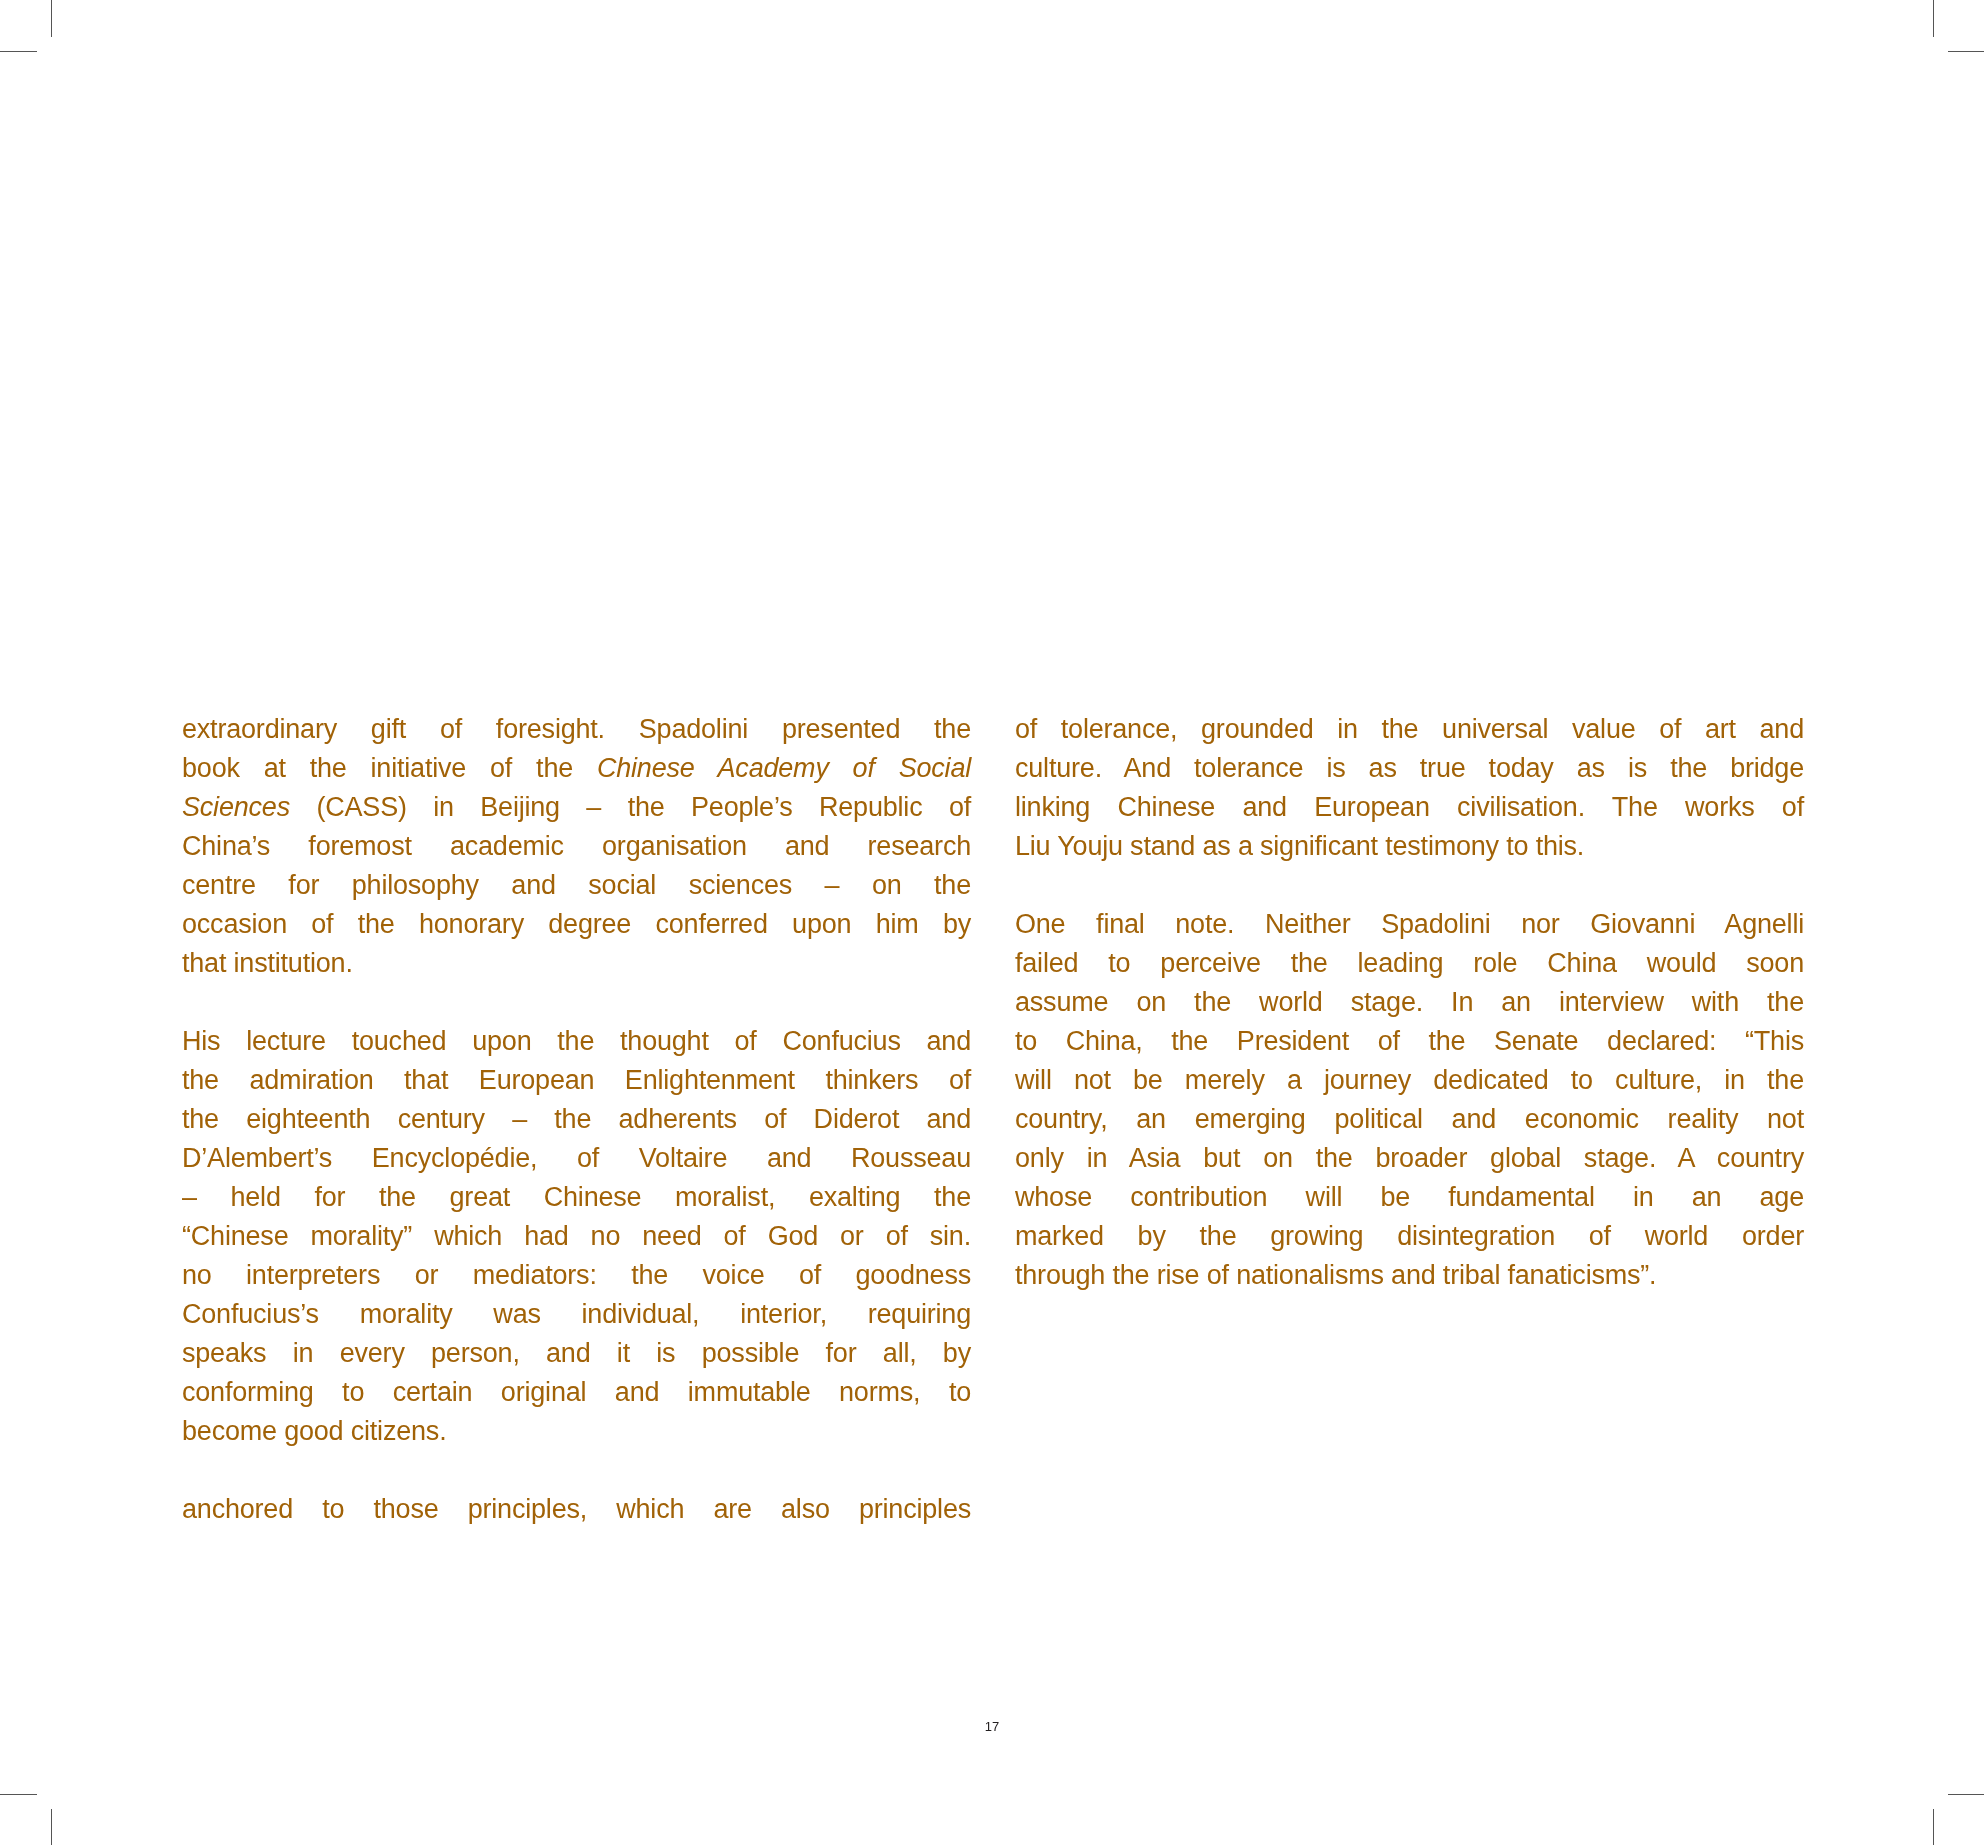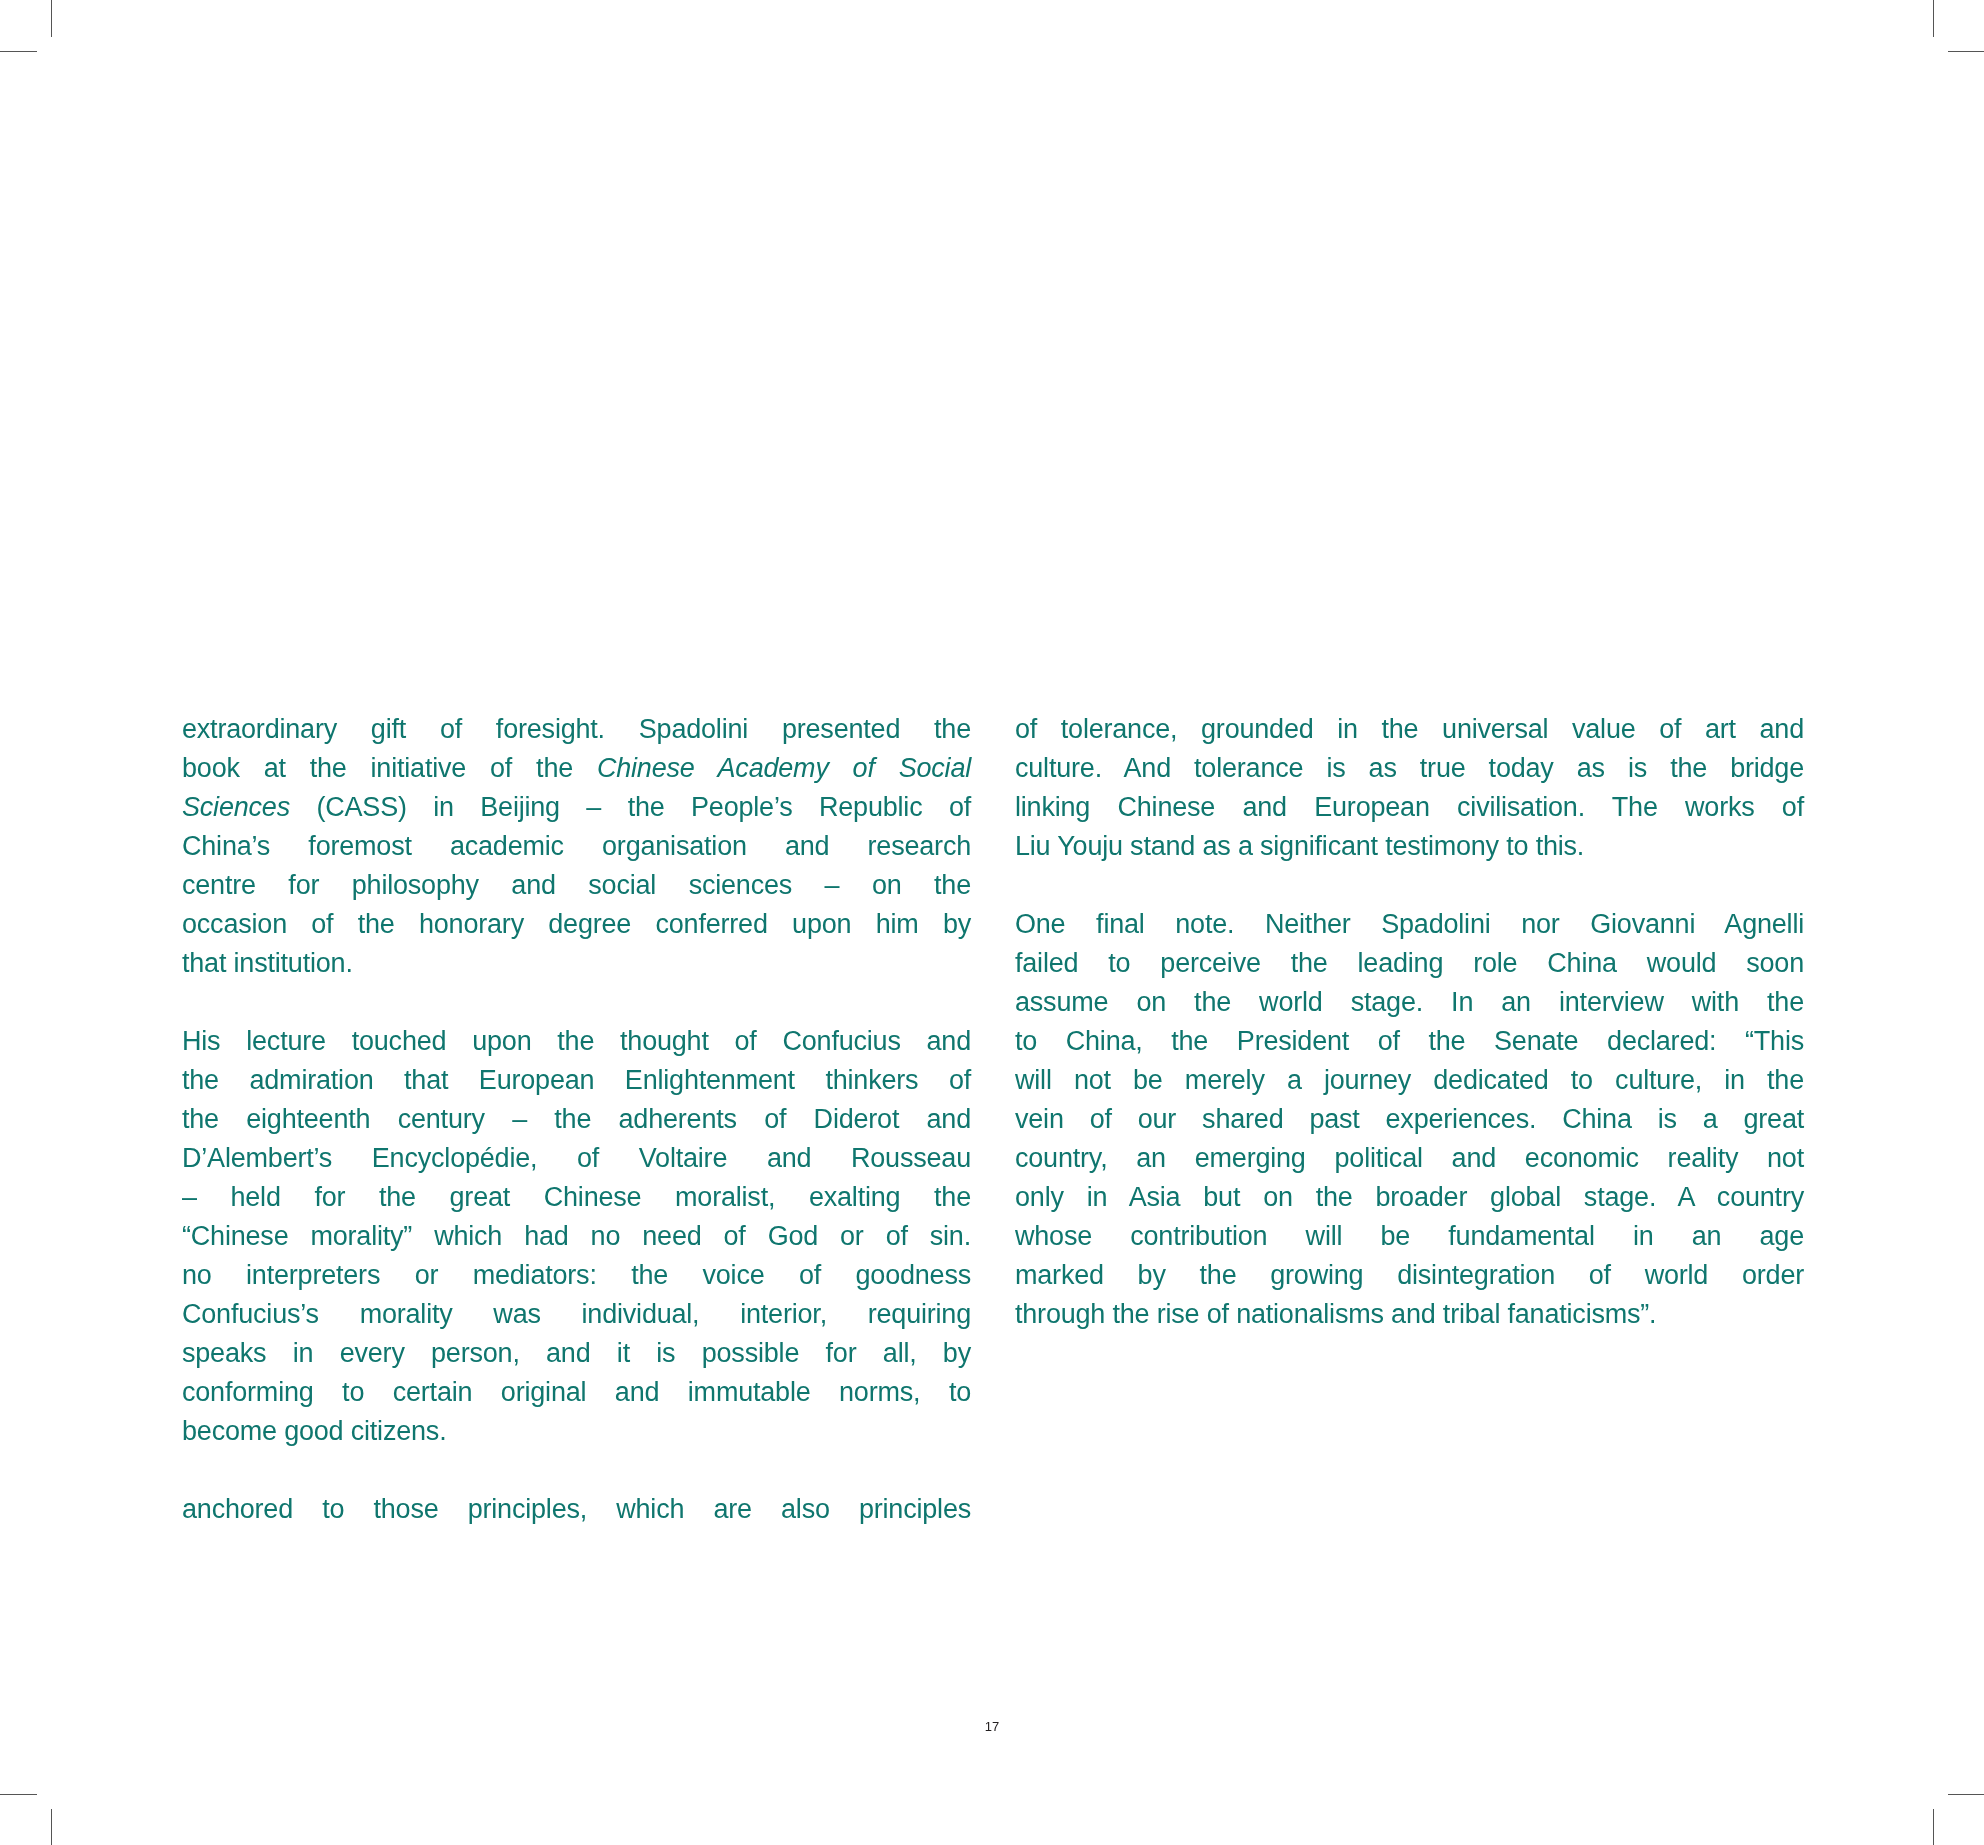--- a/index.html
+++ b/index.html
@@ -10,21 +10,21 @@
   .crop.v { width: 1.4px; height: 37px; }
   .crop.h { width: 37px; height: 1.4px; }
 
   .column {
     position: absolute;
     top: 710px;
     width: 789px;
     font-family: "Liberation Sans", "DejaVu Sans", sans-serif;
     font-size: 27px;
     line-height: 39px;
-    color: #0f766e;
+    color: #a16207;
   }
   .col-left { left: 182px; }
   .col-right { left: 1015px; }
 
   .line {
     display: block;
     height: 39px;
     white-space: nowrap;
     text-align: justify;
     text-align-last: justify;
@@ -100,21 +100,20 @@
         <span class="line"><span>linking Chinese and European civilisation. The works of</span></span>
         <span class="line last"><span>Liu Youju stand as a significant testimony to this.</span></span>
       </div>
       <div class="blank"></div>
       <div class="paragraph">
         <span class="line"><span>One final note. Neither Spadolini nor Giovanni Agnelli</span></span>
         <span class="line"><span>failed to perceive the leading role China would soon</span></span>
         <span class="line"><span>assume on the world stage. In an interview with the</span></span>
         <span class="line"><span>to China, the President of the Senate declared: “This</span></span>
         <span class="line"><span>will not be merely a journey dedicated to culture, in the</span></span>
-        <span class="line"><span>vein of our shared past experiences. China is a great</span></span>
         <span class="line"><span>country, an emerging political and economic reality not</span></span>
         <span class="line"><span>only in Asia but on the broader global stage. A country</span></span>
         <span class="line"><span>whose contribution will be fundamental in an age</span></span>
         <span class="line"><span>marked by the growing disintegration of world order</span></span>
         <span class="line last"><span>through the rise of nationalisms and tribal fanaticisms”.</span></span>
       </div>
     </div>
 
   <div class="page-number">17</div>
 </div>

